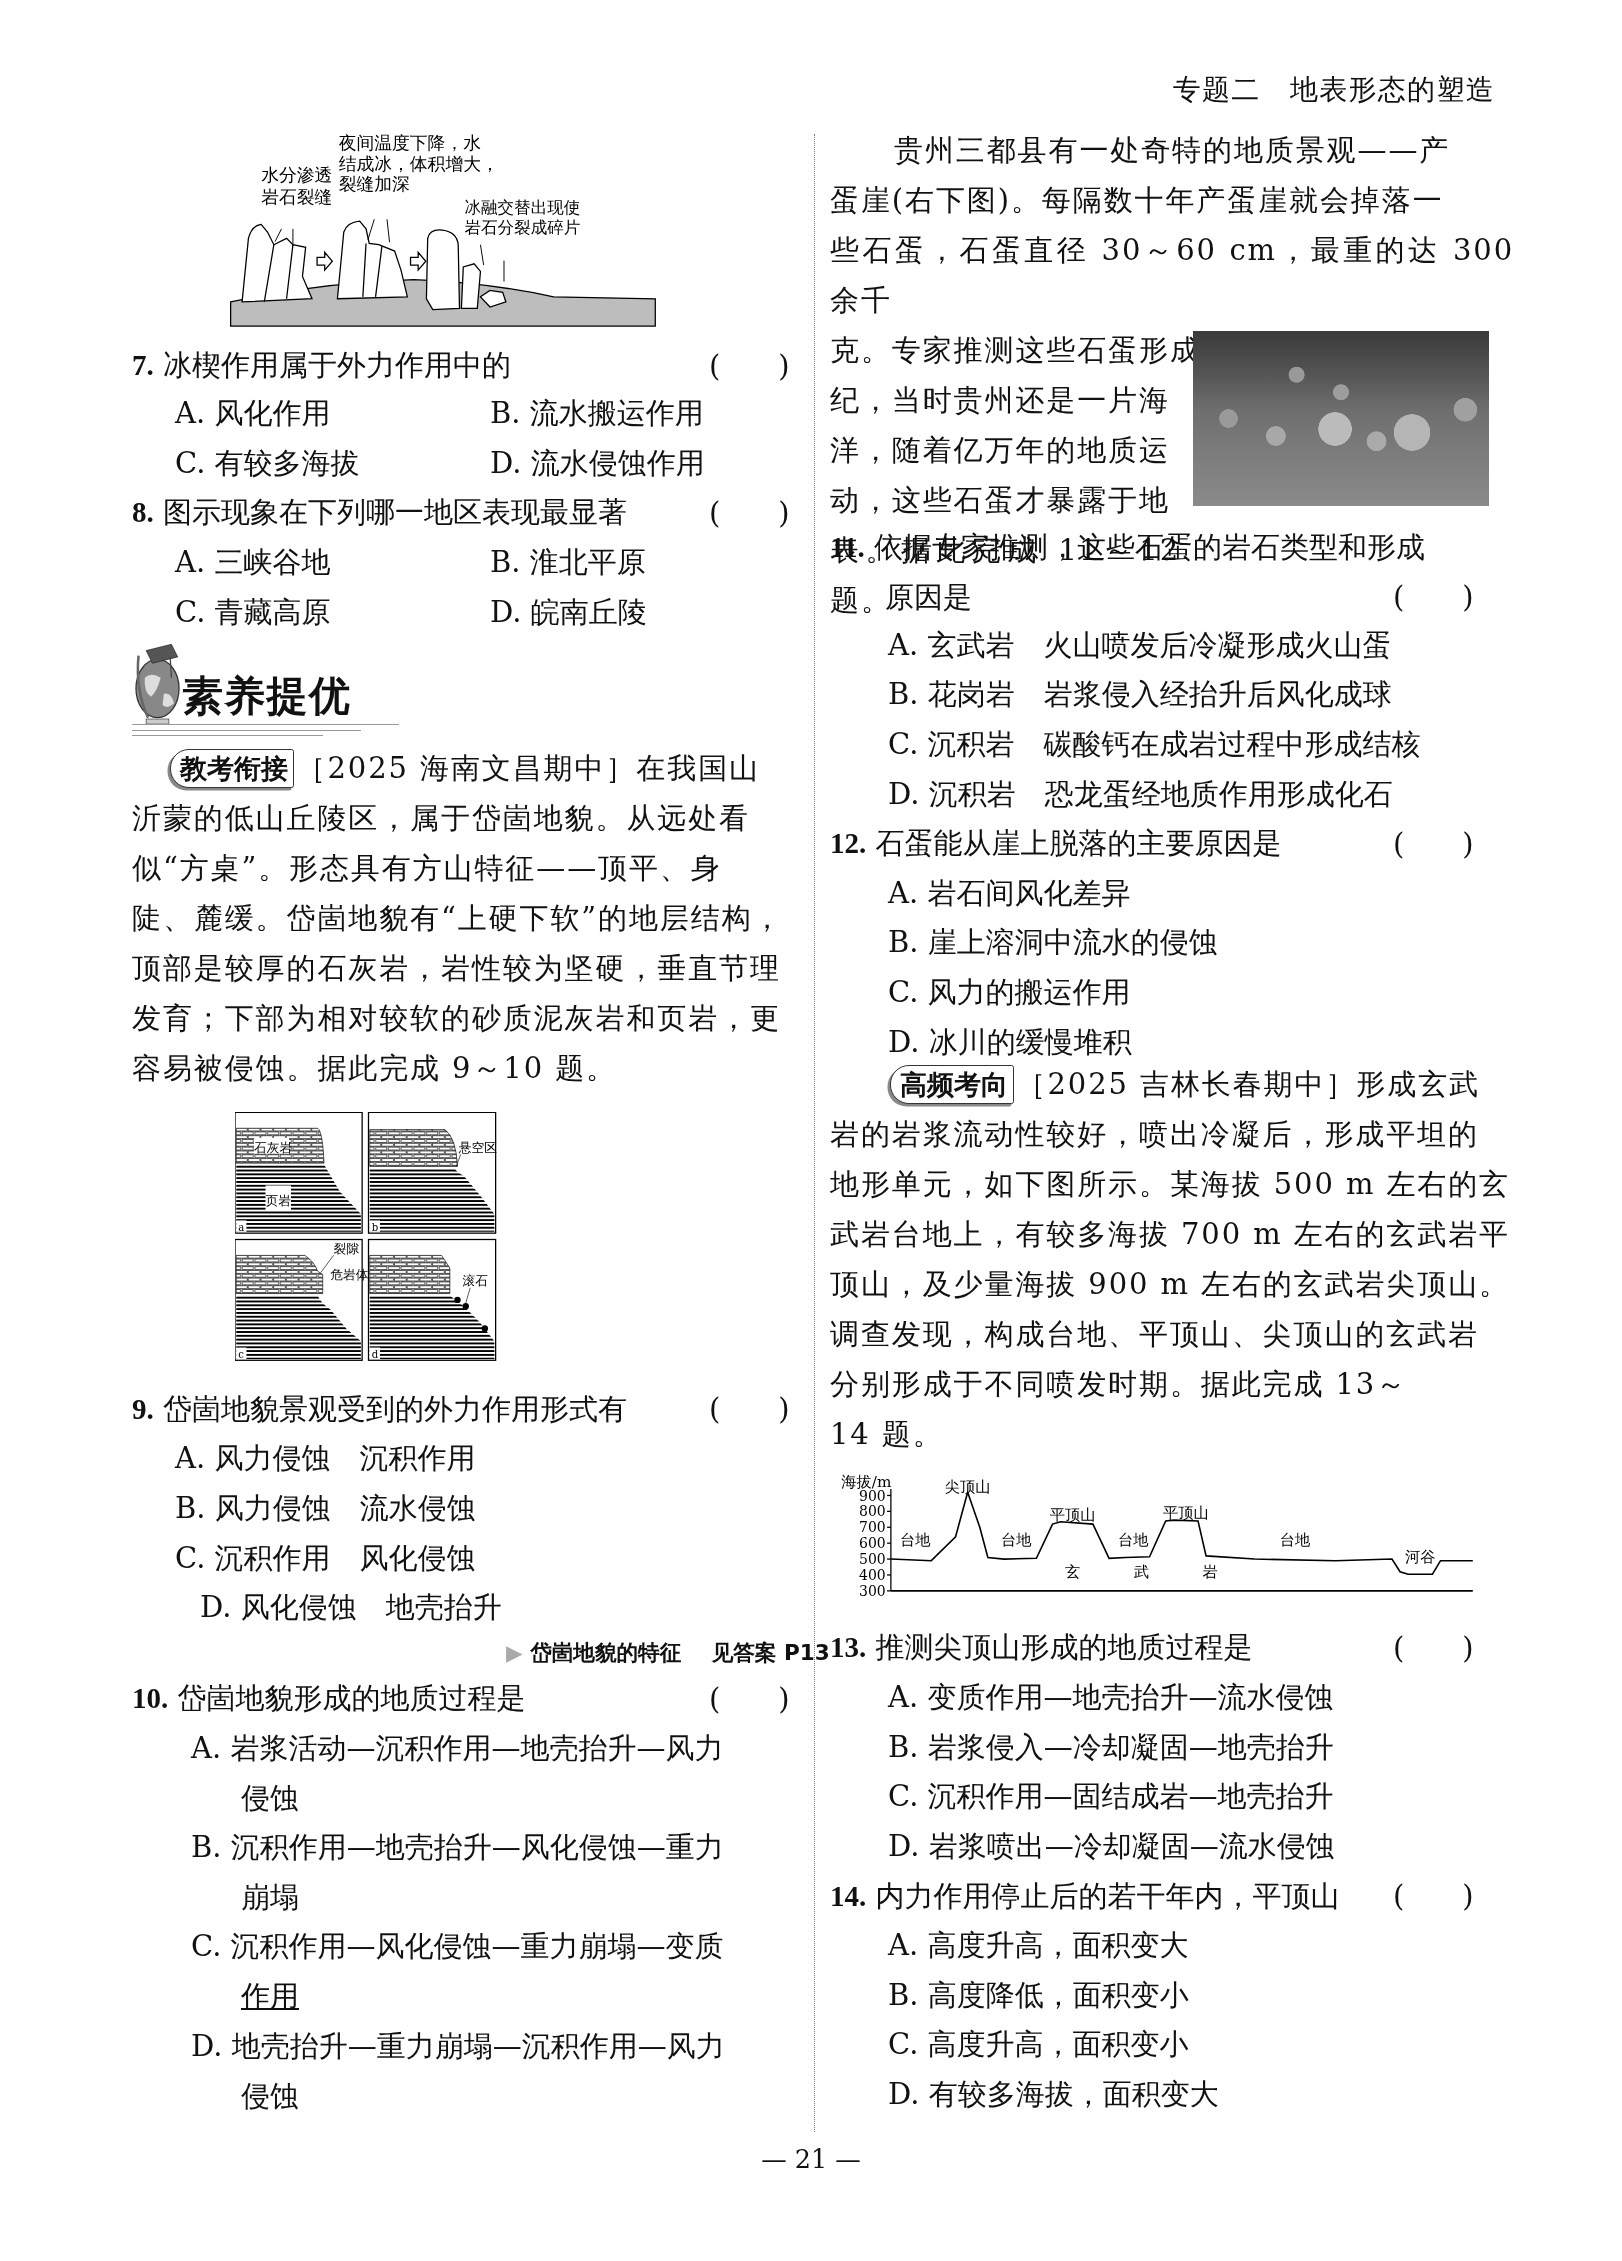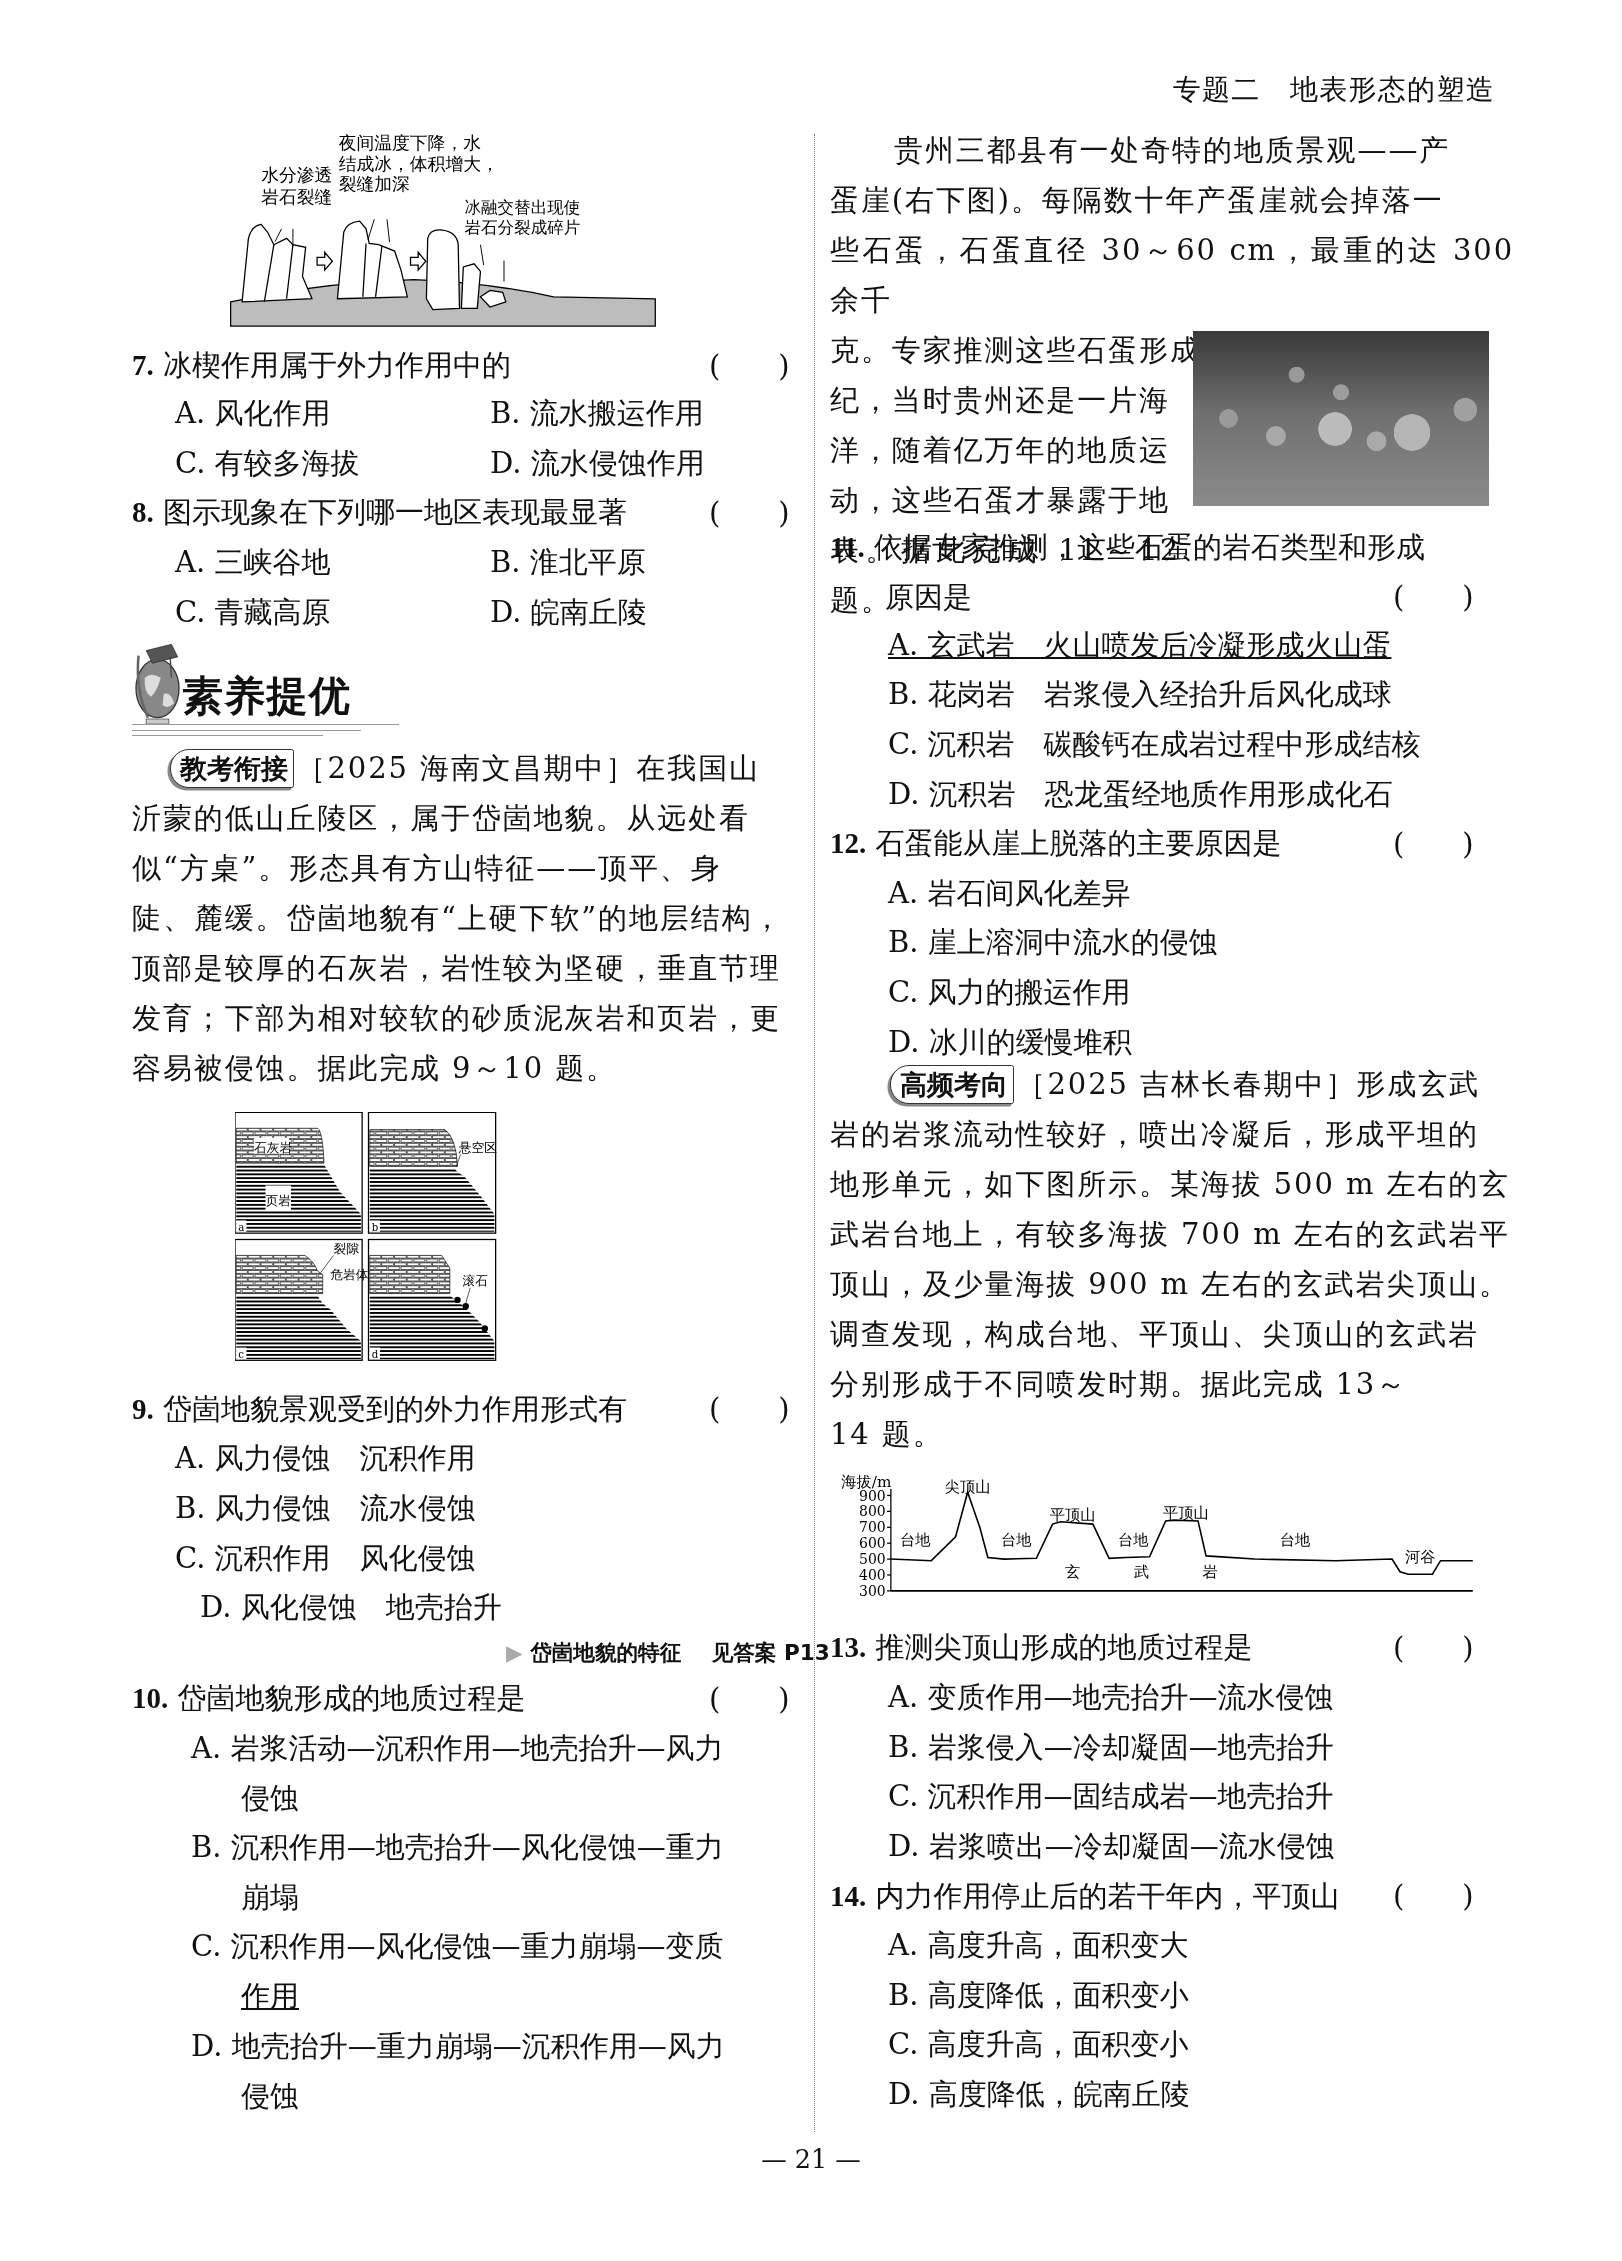--- a/index.html
+++ b/index.html
@@ -231,21 +231,21 @@
   <div style="width:350px;">表。据此完成 11～12 题。</div>
 </div>
 <div class="photo"></div>
 
 <div class="q" style="left:830px;top:522px;">
   <div><span class="num">11.</span>
   <span>依据专家推测，这些石蛋的岩石类型和形成</span></div>
   <div style="padding-left:55px;">原因是</div>
 </div>
 <div class="paren" style="left:1393px;top:578px;">(　　)</div>
-<div class="opt" style="left:888px;top:620px;text-decoration:underline;">A. 玄武岩　火山喷发后冷凝形成火山蛋</div>
+<div class="opt" style="left:888px;top:620px;">A. 玄武岩　火山喷发后冷凝形成火山蛋</div>
 <div class="opt" style="left:888px;top:669px;">B. 花岗岩　岩浆侵入经抬升后风化成球</div>
 <div class="opt" style="left:888px;top:719px;">C. 沉积岩　碳酸钙在成岩过程中形成结核</div>
 <div class="opt" style="left:888px;top:769px;">D. 沉积岩　恐龙蛋经地质作用形成化石</div>
 
 <div class="q" style="left:830px;top:818px;">
   <span class="num">12.</span>
   <span>石蛋能从崖上脱落的主要原因是</span>
 </div>
 <div class="paren" style="left:1393px;top:825px;">(　　)</div>
 <div class="opt" style="left:888px;top:868px;">A. 岩石间风化差异</div>
@@ -311,16 +311,16 @@
 <div class="opt" style="left:888px;top:1821px;">D. 岩浆喷出—冷却凝固—流水侵蚀</div>
 
 <div class="q" style="left:830px;top:1871px;">
   <span class="num">14.</span>
   <span>内力作用停止后的若干年内，平顶山</span>
 </div>
 <div class="paren" style="left:1393px;top:1877px;">(　　)</div>
 <div class="opt" style="left:888px;top:1920px;">A. 高度升高，面积变大</div>
 <div class="opt" style="left:888px;top:1970px;">B. 高度降低，面积变小</div>
 <div class="opt" style="left:888px;top:2019px;">C. 高度升高，面积变小</div>
-<div class="opt" style="left:888px;top:2069px;">D. 高度降低，皖南丘陵</div>
+<div class="opt" style="left:888px;top:2069px;">D. 有较多海拔，面积变大</div>
 
 <div class="page-num">— 21 —</div>
 
 
 </body></html>

